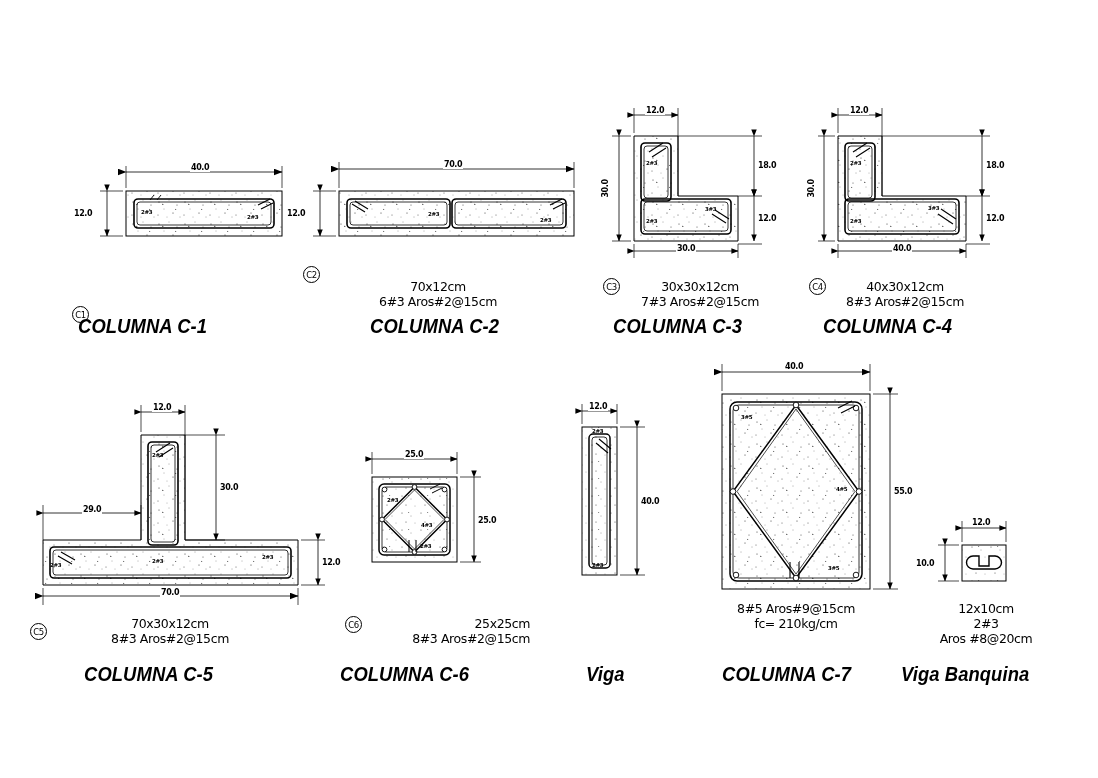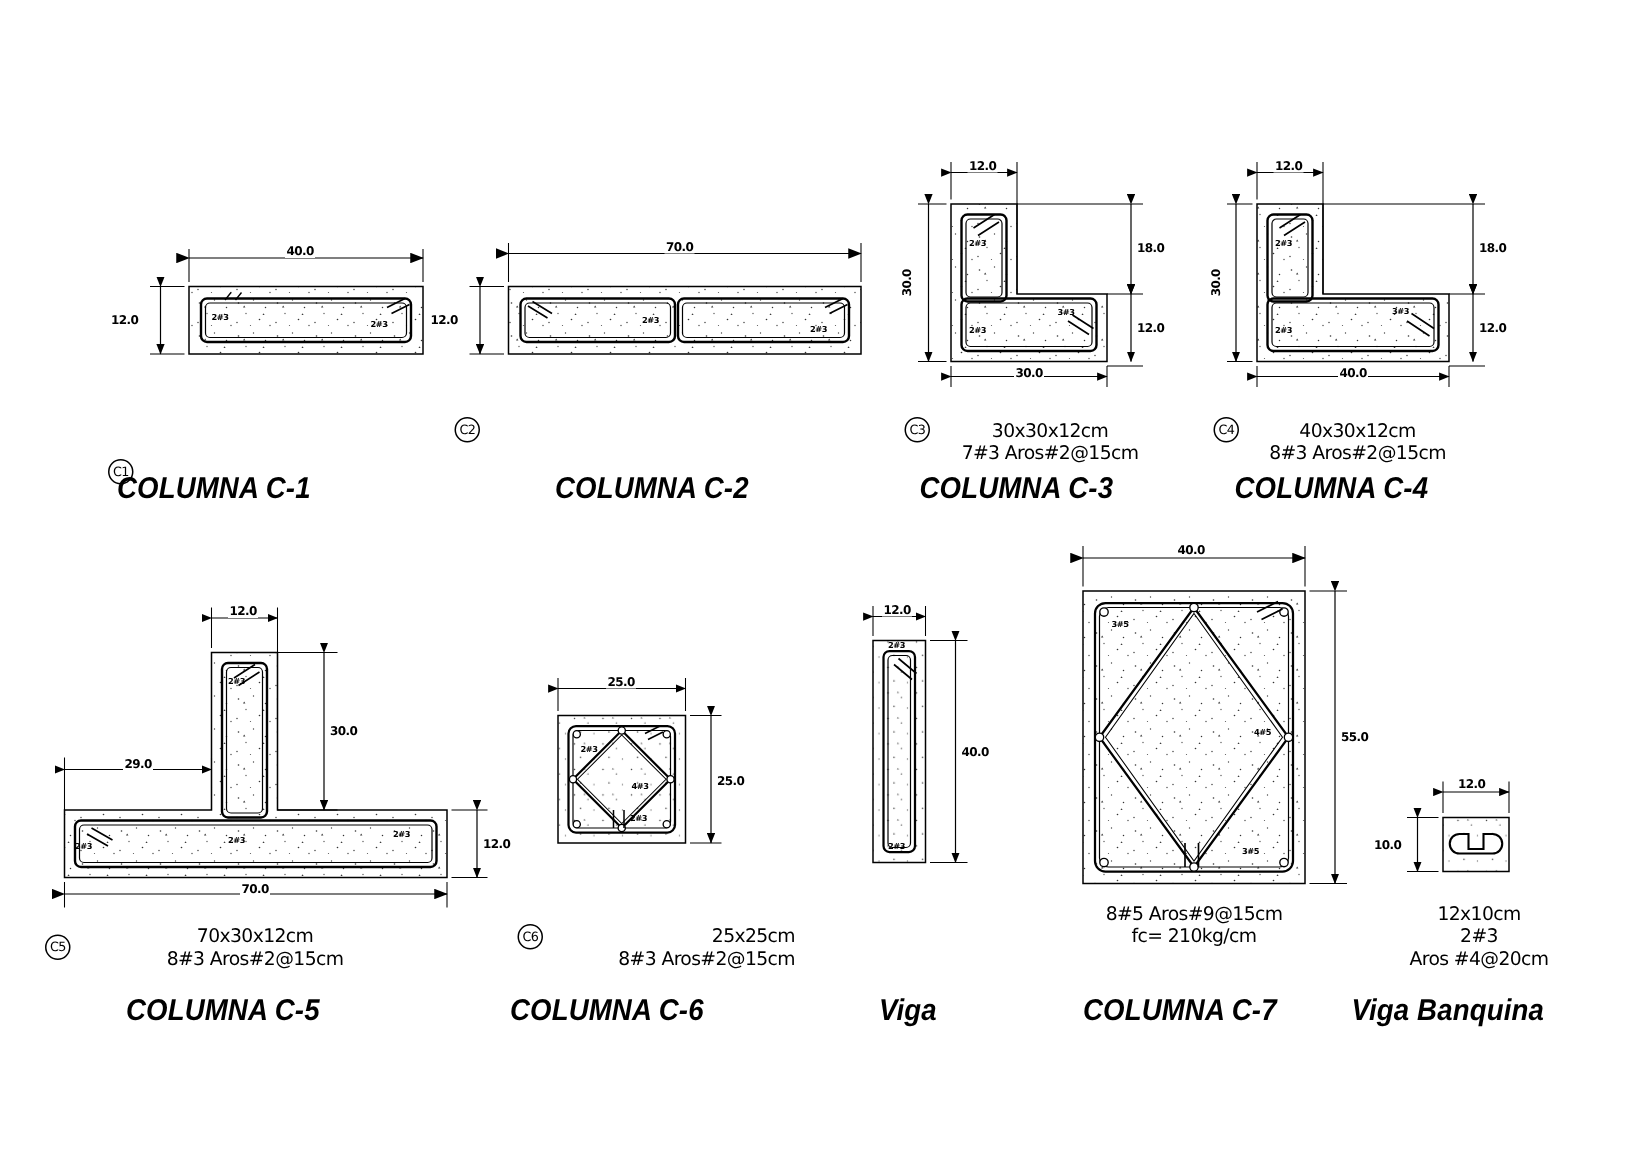--- a/index.html
+++ b/index.html
@@ -347,26 +347,30 @@
 <div class="bartxt" style="left:387px;top:497px;">2#3</div>
 <div class="bartxt" style="left:421px;top:522px;">4#3</div>
 <div class="bartxt" style="left:420px;top:543px;">2#3</div>
 <div class="bartxt" style="left:592px;top:428px;">2#3</div>
 <div class="bartxt" style="left:592px;top:562px;">2#3</div>
 <div class="bartxt" style="left:741px;top:414px;">3#5</div>
 <div class="bartxt" style="left:836px;top:486px;">4#5</div>
 <div class="bartxt" style="left:828px;top:565px;">3#5</div>
 
 <div class="bubble" style="left:72px;top:278px;margin-top:28px;">C1</div>
-<div class="bubble" style="left:303px;top:278px;">C2</div>
+<div class="bubble" style="left:303px;top:266px;">C2</div>
 <div class="bubble" style="left:603px;top:278px;">C3</div>
 <div class="bubble" style="left:809px;top:278px;">C4</div>
 <div class="bubble" style="left:30px;top:623px;">C5</div>
 <div class="bubble" style="left:345px;top:616px;">C6</div>
 
+<div class="spec" style="left:338px;top:279px;width:200px;">
+  <div>70x12cm</div>
+  <div>6#3  Aros#2@15cm</div>
+</div>
 <div class="spec" style="left:600px;top:279px;width:200px;">
   <div>30x30x12cm</div>
   <div>7#3  Aros#2@15cm</div>
 </div>
 <div class="spec" style="left:805px;top:279px;width:200px;">
   <div>40x30x12cm</div>
   <div>8#3  Aros#2@15cm</div>
 </div>
 <div class="spec" style="left:70px;top:616px;width:200px;">
   <div>70x30x12cm</div>
@@ -376,21 +380,21 @@
   <div>25x25cm</div>
   <div>8#3  Aros#2@15cm</div>
 </div>
 <div class="spec" style="left:696px;top:601px;width:200px;">
   <div>8#5  Aros#9@15cm</div>
   <div>fc=  210kg/cm</div>
 </div>
 <div class="spec" style="left:906px;top:601px;width:160px;">
   <div>12x10cm</div>
   <div>2#3</div>
-  <div>Aros  #4@20cm</div>
+  <div>Aros  #8@20cm</div>
 </div>
 
 <div class="title" style="left:78px;top:315px;">COLUMNA C-1</div>
 <div class="title" style="left:370px;top:315px;">COLUMNA C-2</div>
 <div class="title" style="left:613px;top:315px;">COLUMNA C-3</div>
 <div class="title" style="left:823px;top:315px;">COLUMNA C-4</div>
 <div class="title" style="left:84px;top:663px;">COLUMNA C-5</div>
 <div class="title" style="left:340px;top:663px;">COLUMNA C-6</div>
 <div class="title" style="left:586px;top:663px;">Viga</div>
 <div class="title" style="left:722px;top:663px;">COLUMNA C-7</div>

